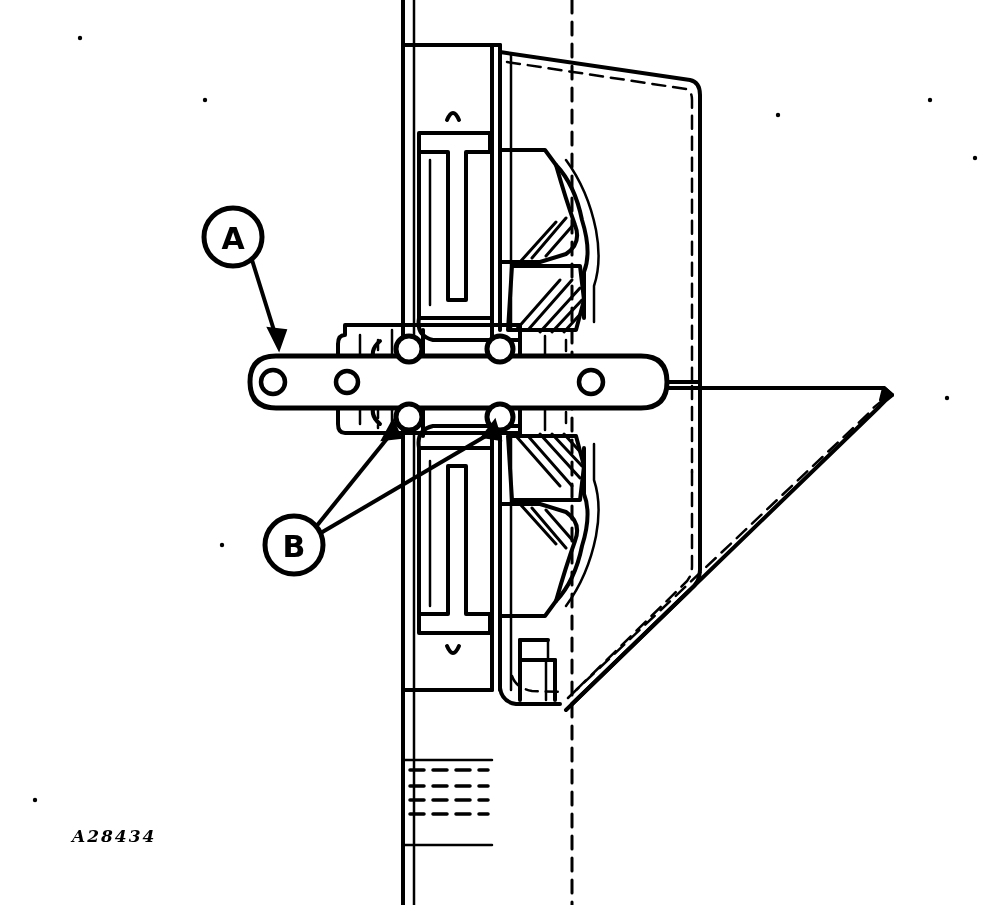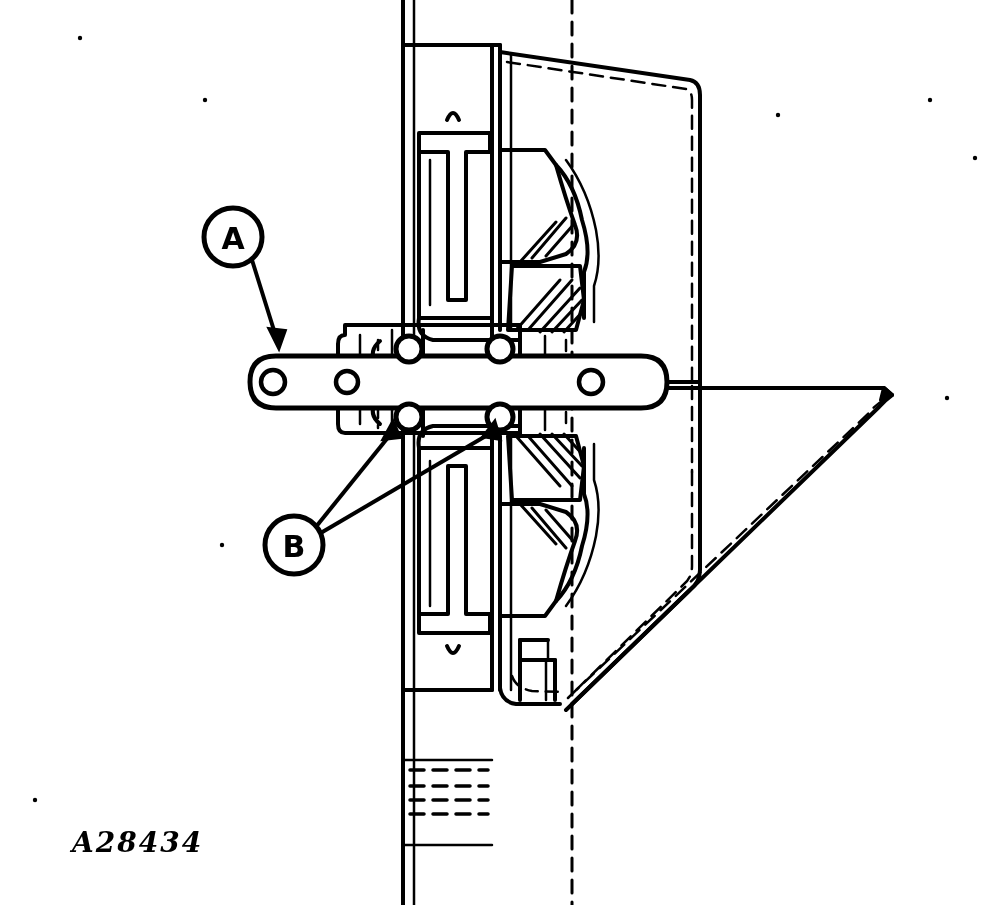--- a/index.html
+++ b/index.html
@@ -11,21 +11,21 @@
   #sheet{
     position:relative;width:996px;height:905px;background:#ffffff;
   }
   #drawing{position:absolute;left:0;top:0;width:996px;height:905px;}
   .fig-code{
     position:absolute;
     left:72px;top:826px;
     font-family:"DejaVu Serif", serif;
     font-style:italic;
     font-weight:bold;
-    font-size:28px;
+    font-size:17px;
     letter-spacing:2px;
     color:#000;
     white-space:nowrap;
     user-select:none;
   }
   .callout-text{
     font-family:"DejaVu Sans", sans-serif;
     font-weight:bold;
     font-size:30px;
     fill:#000;

